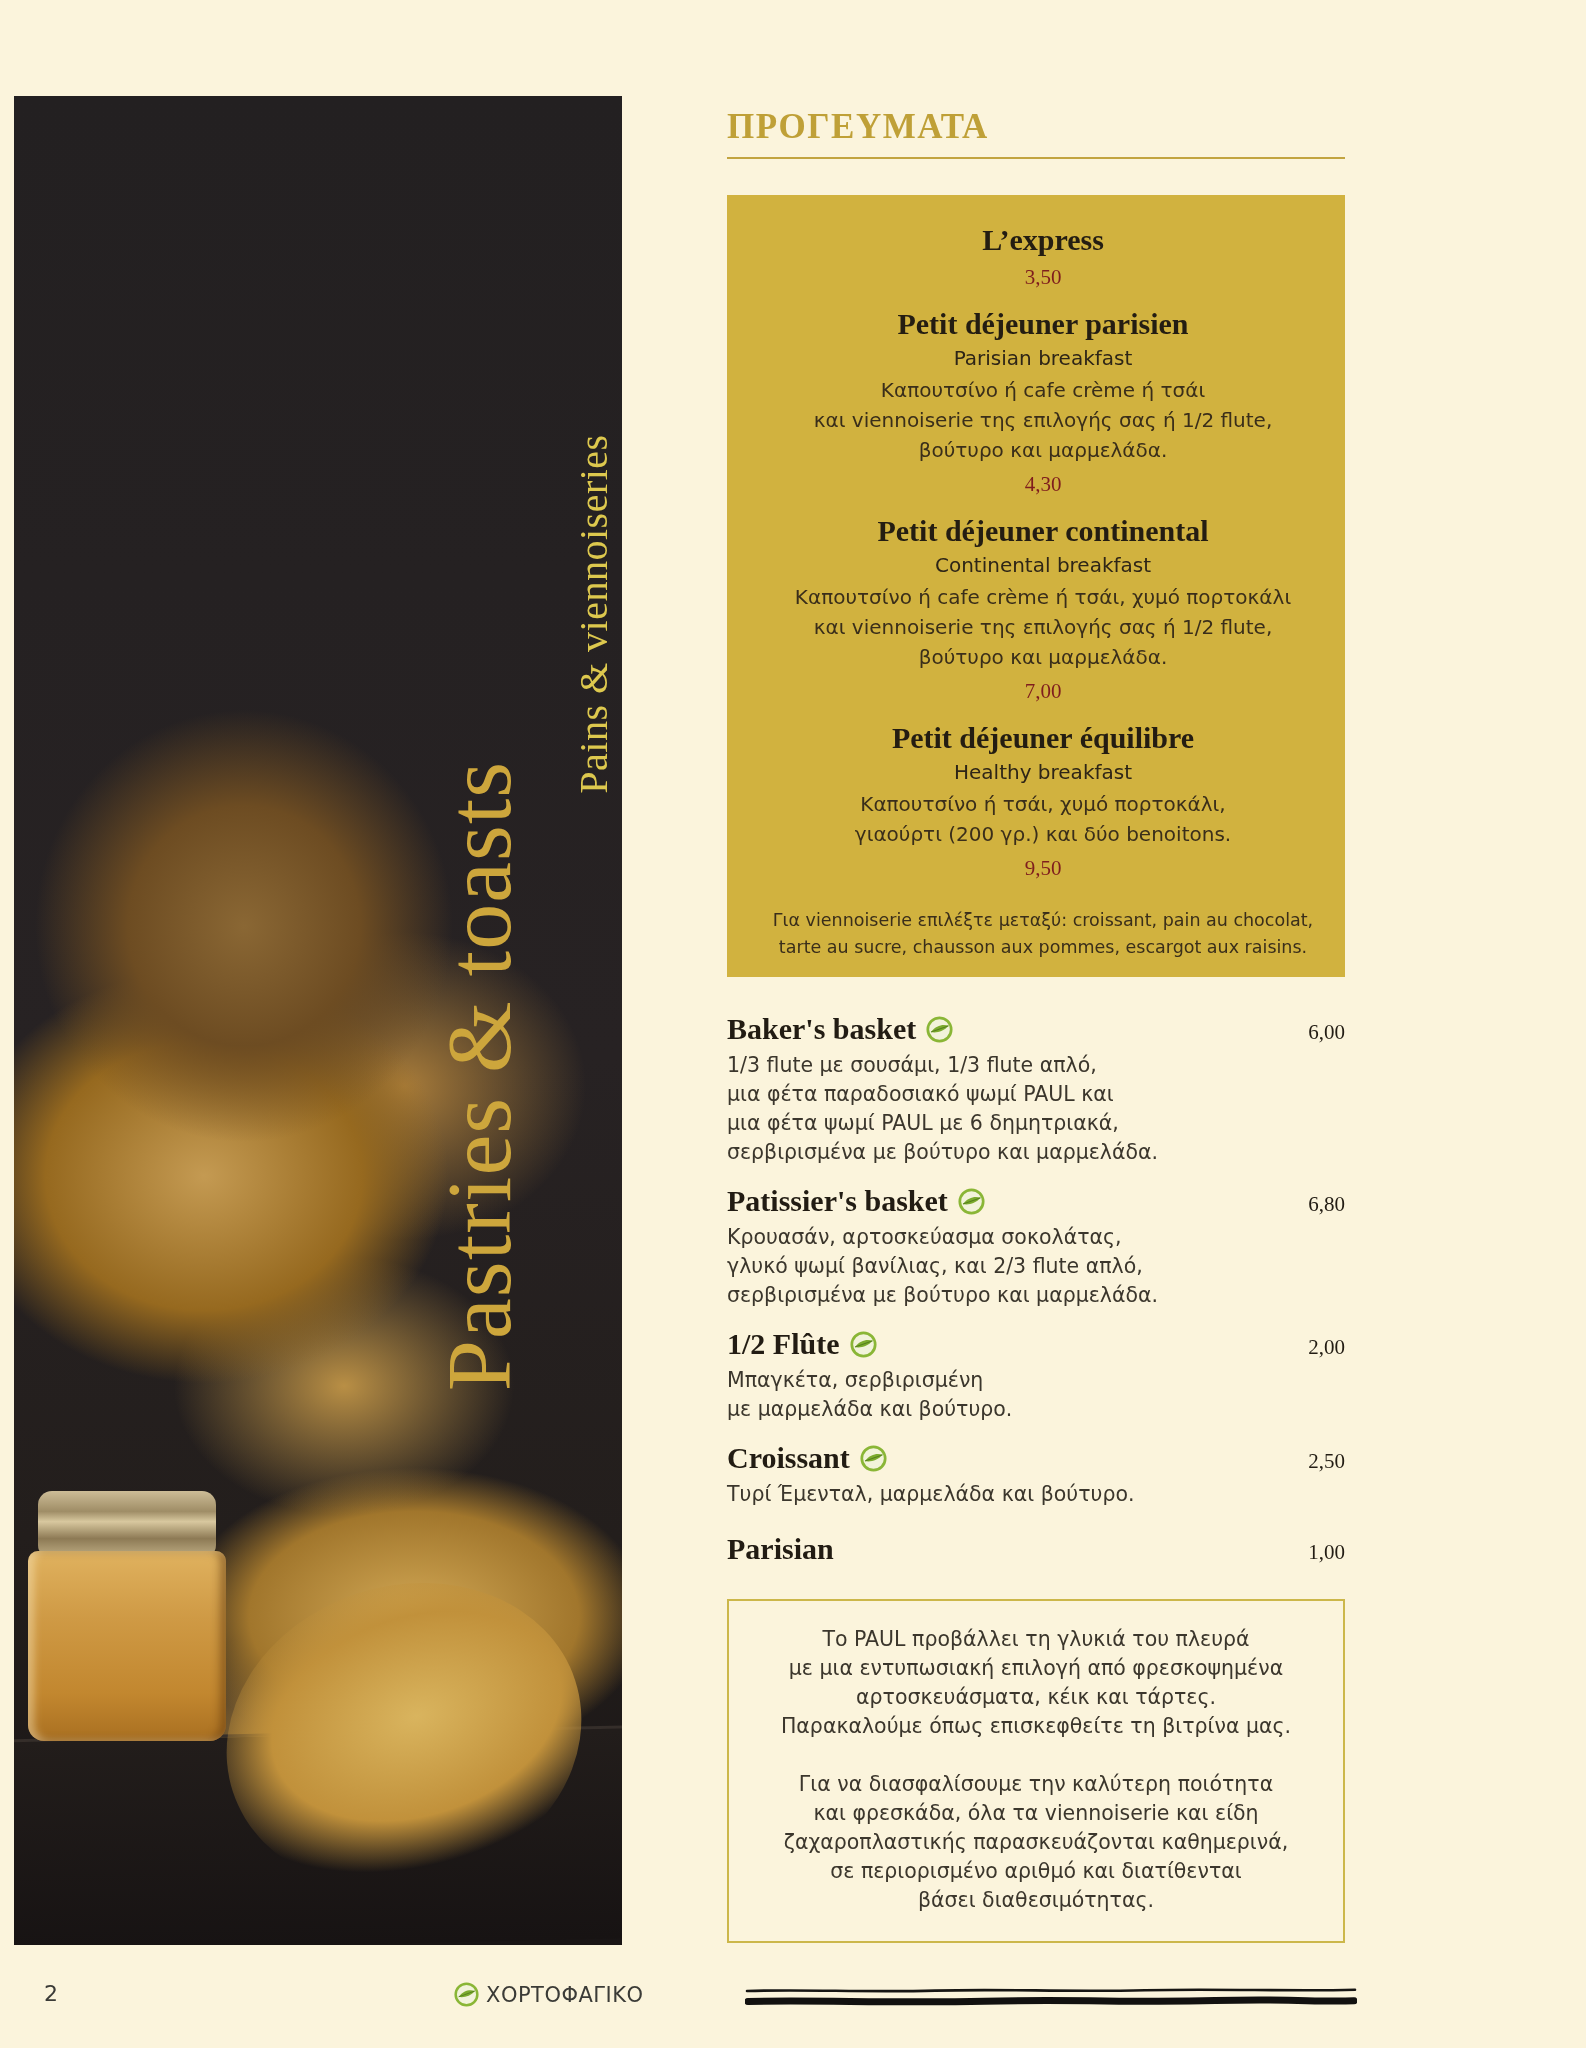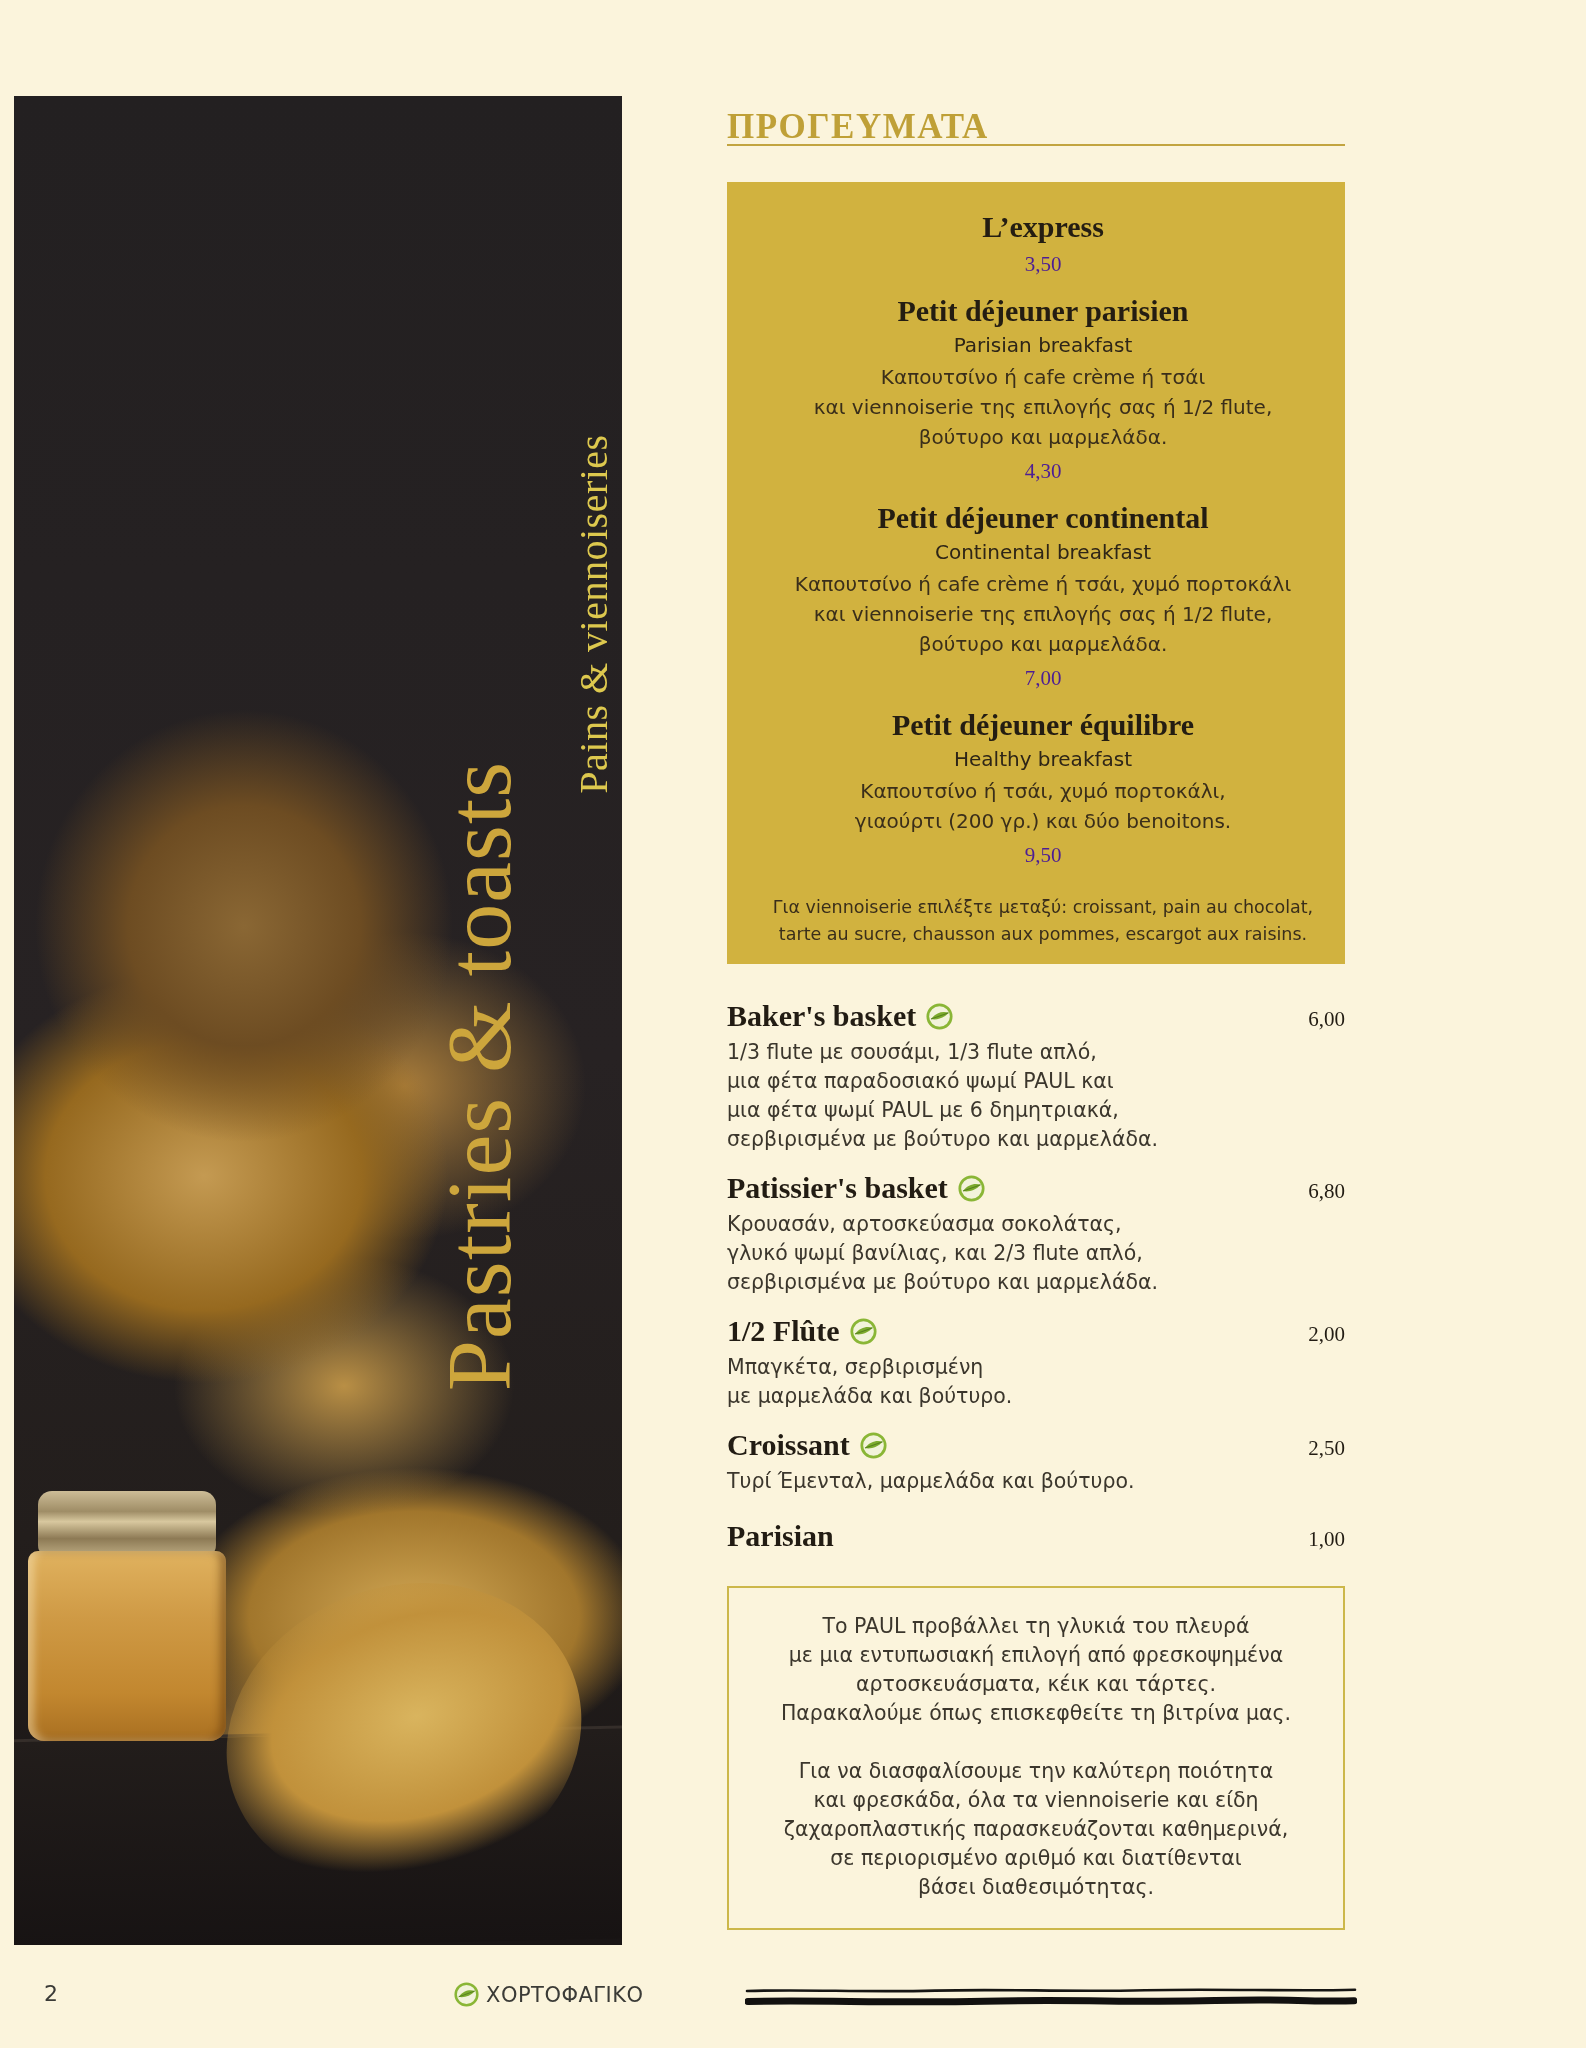--- a/index.html
+++ b/index.html
@@ -55,39 +55,39 @@
     position:absolute; left:579px; top:518px; white-space:nowrap;
     transform:translate(-50%,-50%) rotate(-90deg);
     font-size:40px; font-weight:400; color:#ddc84e; letter-spacing:.5px;
   }
 
   
   .col { position:absolute; left:727px; top:0; width:618px; }
   .page-heading {
     margin:110px 0 0 0; font-size:35px; line-height:34px; font-weight:700;
     color:#bfa037; letter-spacing:1.5px;
-    border-bottom:2px solid #c2a440;
+    padding-bottom:13px; border-bottom:2px solid #c2a440;
   }
 
   .gold-box {
     margin-top:36px; background:#d1b23f; padding:13px 12px 16px 26px;
     text-align:center; color:#2b2214;
   }
   .combo { margin-top:14px; }
   .combo-name { font-size:30px; line-height:36px; font-weight:700; color:#241d12; }
   .combo-sub {
     font-family:"DejaVu Sans","Liberation Sans",sans-serif;
     font-size:20px; line-height:28px; color:#2e2517; margin-top:2px;
   }
   .combo-desc {
     font-family:"DejaVu Sans","Liberation Sans",sans-serif;
     font-size:20px; line-height:30px; color:#3a2e1a; margin-top:3px;
   }
   .combo-desc div { line-height:30px; }
-  .combo-price { font-size:21px; line-height:30px; margin-top:4px; color:#4c1d95; }
+  .combo-price { font-size:21px; line-height:30px; margin-top:4px; color:#7f1d1d; }
   .box-note {
     font-family:"DejaVu Sans","Liberation Sans",sans-serif;
     font-size:17.5px; line-height:27px; color:#3a2e1a; margin-top:24px;
   }
 
   .menu-items { margin-top:36px; }
   .item { margin-top:18px; }
   .item:first-child { margin-top:0; }
   .item-head { display:flex; align-items:flex-end; }
   .item-name { font-size:30px; line-height:32px; font-weight:700; color:#221c13; }

